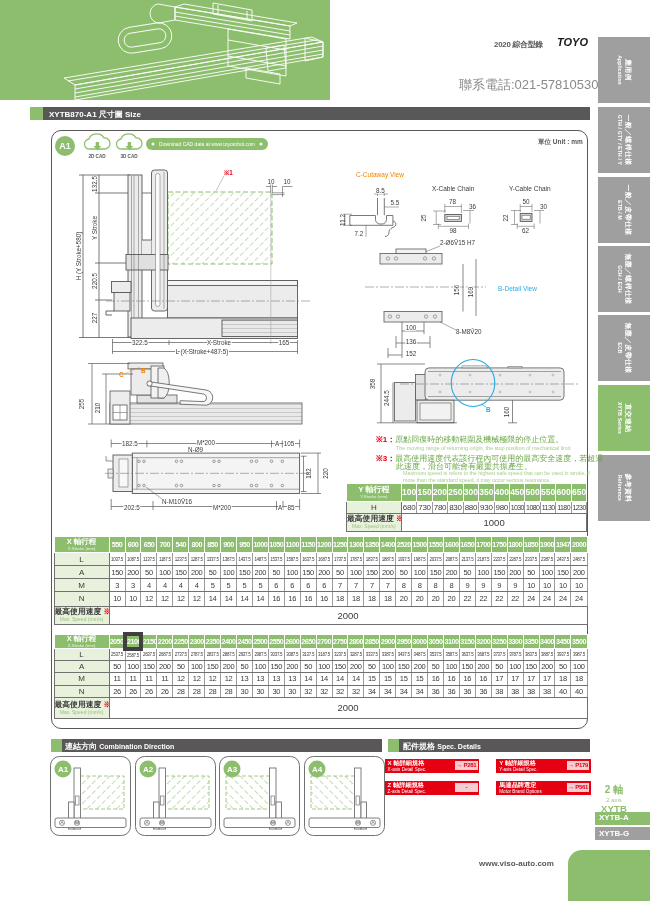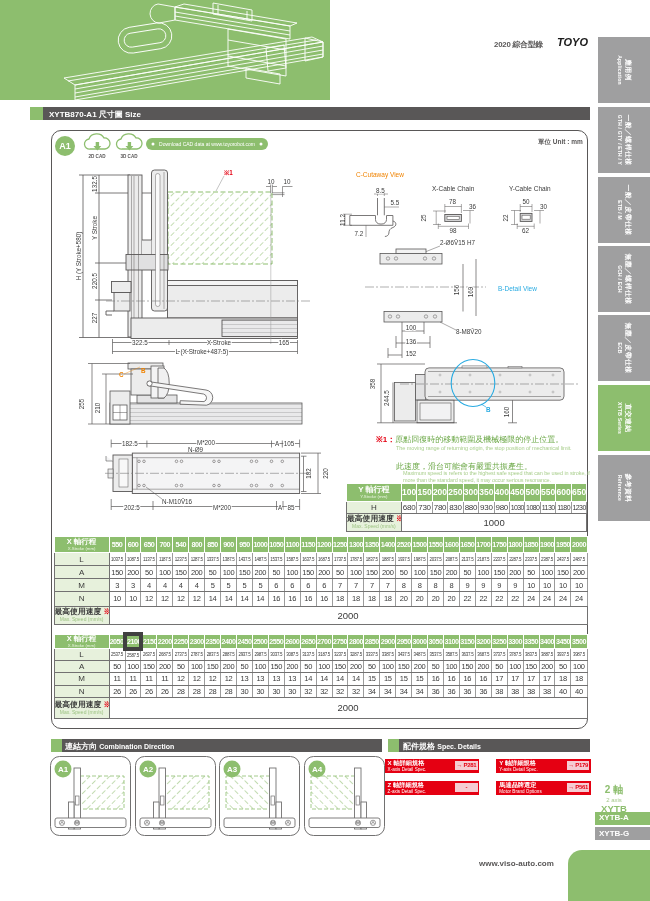--- a/index.html
+++ b/index.html
@@ -51,20 +51,21 @@
     <line x1="228" y1="40" x2="286" y2="50"></line>
     <line x1="228" y1="56" x2="286" y2="66"></line>
     <polygon points="246,68 280,74 280,84 246,78"></polygon>
   </g>
 </svg>
 
 <div class="abs" style="left:494px;top:39px;width:60px;font-size:7.8px;font-weight:bold;color:#595757;letter-spacing:-0.2px;">2020 綜合型錄</div>
 
 <div class="abs" style="left:557px;top:36px;font-size:11px;font-weight:bold;font-style:italic;color:#1a1a1a;letter-spacing:0px;">TOYO</div>
 
+<div class="abs" style="left:459px;top:76px;font-size:13px;color:#8a8a8a;">聯系電話:021-57810530</div>
 
 <div class="tab" style="top:37px;height:66px;">
       <div class="rot">
         <div class="cj">應用例</div>
         <div class="en">Application</div>
       </div>
     </div>
 
 <div class="tab" style="top:107px;height:66px;">
       <div class="rot">
@@ -498,20 +499,21 @@
     <text x="291" y="509.5" stroke="#fff" stroke-width="2" style="paint-order:stroke">85</text>
   </g>
   <text x="162" y="504" stroke="#fff" stroke-width="2" style="paint-order:stroke">N-M10V̄16</text>
   <line x1="162" y1="499" x2="146" y2="487" stroke="#595757" stroke-width="0.5"></line>
 </g>
 </svg>
 
 <div class="abs" style="left:376px;top:433px;font-size:8px;"><span style="color:#e50012;font-weight:bold;">※1：</span><span style="color:#6aa745;">原點回復時的移動範圍及機械極限的停止位置。</span></div>
 <div class="abs" style="left:396px;top:444.5px;font-size:5.6px;color:#aacf8e;letter-spacing:-0.1px;">The moving range of returning origin, the stop position of mechanical limit.</div>
 
+<div class="abs" style="left:376px;top:452px;font-size:8px;"><span style="color:#e50012;font-weight:bold;">※3：</span><span style="color:#6aa745;">最高使用速度代表該行程內可使用的最高安全速度，若超過</span></div>
 <div class="abs" style="left:396px;top:461px;font-size:8px;color:#6aa745;">此速度，滑台可能會有嚴重共振產生。</div>
 <div class="abs" style="left:403px;top:470px;font-size:5.5px;color:#aacf8e;letter-spacing:-0.1px;">Maximum speed is refers to the highest safe speed that can be used in stroke, if</div>
 <div class="abs" style="left:403px;top:477px;font-size:5.5px;color:#aacf8e;letter-spacing:-0.1px;">more than the standard speed, it may occur serious resonance.</div>
 
 <div class="abs" style="left:346px;top:482.5px;" id="ytable">
       <table style="width:241.4px;border:1px solid #727171;">
         <colgroup>
           <col style="width:54.6px">
           <col style="width:15.40px">
           <col style="width:15.40px">
@@ -633,21 +635,21 @@
             <td style="border:1px solid #fff;font-size:7.2px;font-weight:bold;letter-spacing:-0.5px;">2520</td>
             <td style="border:1px solid #fff;font-size:7.2px;font-weight:bold;letter-spacing:-0.5px;">1500</td>
             <td style="border:1px solid #fff;font-size:7.2px;font-weight:bold;letter-spacing:-0.5px;">1550</td>
             <td style="border:1px solid #fff;font-size:7.2px;font-weight:bold;letter-spacing:-0.5px;">1600</td>
             <td style="border:1px solid #fff;font-size:7.2px;font-weight:bold;letter-spacing:-0.5px;">1650</td>
             <td style="border:1px solid #fff;font-size:7.2px;font-weight:bold;letter-spacing:-0.5px;">1700</td>
             <td style="border:1px solid #fff;font-size:7.2px;font-weight:bold;letter-spacing:-0.5px;">1750</td>
             <td style="border:1px solid #fff;font-size:7.2px;font-weight:bold;letter-spacing:-0.5px;">1800</td>
             <td style="border:1px solid #fff;font-size:7.2px;font-weight:bold;letter-spacing:-0.5px;">1850</td>
             <td style="border:1px solid #fff;font-size:7.2px;font-weight:bold;letter-spacing:-0.5px;">1900</td>
-            <td style="border:1px solid #fff;font-size:7.2px;font-weight:bold;letter-spacing:-0.5px;">1950</td>
+            <td style="border:1px solid #fff;font-size:7.2px;font-weight:bold;letter-spacing:-0.5px;">1947</td>
             <td style="border:1px solid #fff;font-size:7.2px;font-weight:bold;letter-spacing:-0.5px;">2000</td>
           </tr>
           <tr style="height:13.0px;">
             <td style="border:1px solid #727171;background:#e7f1dc;font-size:8px;color:#3a3a3a;">L</td>
             <td style="border:1px solid #9c9c9c;border-top:1px solid #727171;border-bottom:1px solid #727171;font-size:4.5px;color:#3a3a3a;letter-spacing:-0.3px;">1037.5</td>
             <td style="border:1px solid #9c9c9c;border-top:1px solid #727171;border-bottom:1px solid #727171;font-size:4.5px;color:#3a3a3a;letter-spacing:-0.3px;">1087.5</td>
             <td style="border:1px solid #9c9c9c;border-top:1px solid #727171;border-bottom:1px solid #727171;font-size:4.5px;color:#3a3a3a;letter-spacing:-0.3px;">1137.5</td>
             <td style="border:1px solid #9c9c9c;border-top:1px solid #727171;border-bottom:1px solid #727171;font-size:4.5px;color:#3a3a3a;letter-spacing:-0.3px;">1187.5</td>
             <td style="border:1px solid #9c9c9c;border-top:1px solid #727171;border-bottom:1px solid #727171;font-size:4.5px;color:#3a3a3a;letter-spacing:-0.3px;">1237.5</td>
             <td style="border:1px solid #9c9c9c;border-top:1px solid #727171;border-bottom:1px solid #727171;font-size:4.5px;color:#3a3a3a;letter-spacing:-0.3px;">1287.5</td>

